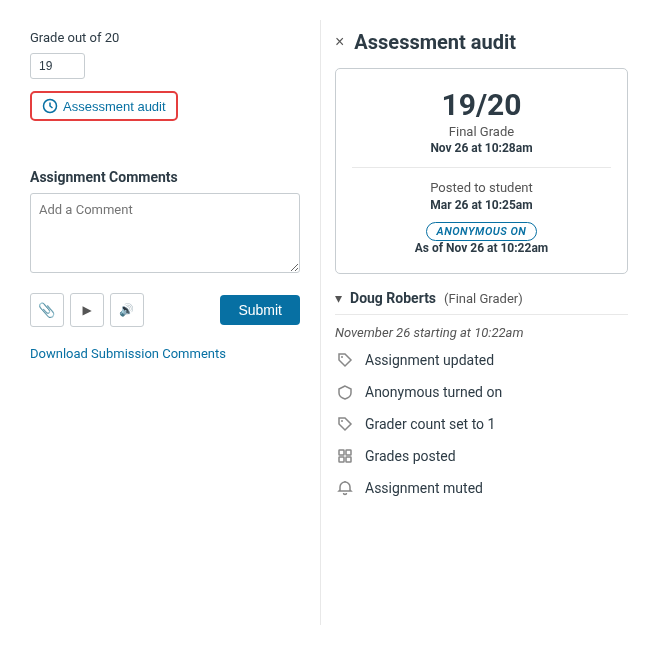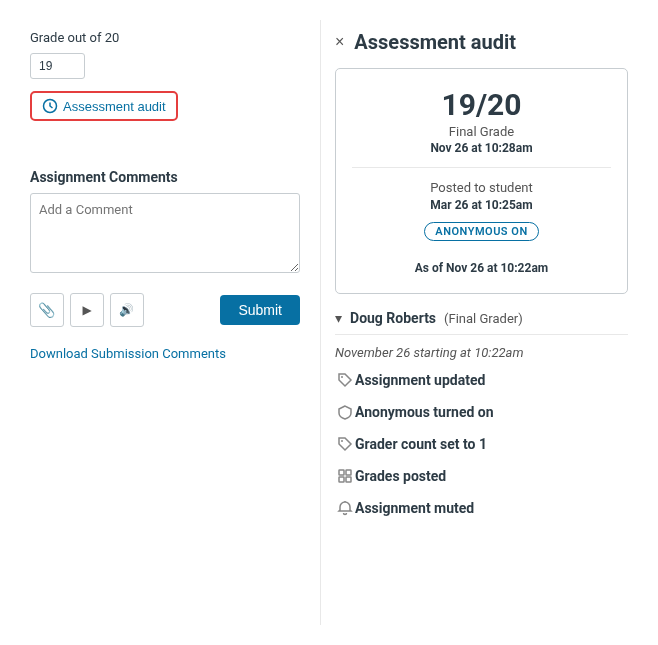--- a/index.html
+++ b/index.html
@@ -190,21 +190,22 @@
     }
     .anon-badge {
       display: inline-block;
       border: 1px solid #0770a3;
       border-radius: 12px;
       padding: 2px 10px;
       font-size: 11px;
       color: #0770a3;
       font-weight: 600;
       letter-spacing: 0.5px;
-      margin-bottom: 20px;
+      margin-bottom: 0;
+      font-style: italic;
     }
     .as-of-date {
       font-size: 12px;
       font-weight: bold;
       color: #2d3b45;
     }
 
     .grader-row {
       display: flex;
       align-items: center;
@@ -238,23 +239,24 @@
     }
     .event-list {
       list-style: none;
       display: flex;
       flex-direction: column;
       gap: 12px;
     }
     .event-item {
       display: flex;
       align-items: center;
-      font-size: 14px;
-      color: #2d3b45;
-      font-weight: 700;
+      gap: 10px;
+      font-size: 14px;
+      color: #2d3b45;
+      font-weight: 400;
     }
     .event-icon {
       width: 20px;
       height: 20px;
       flex-shrink: 0;
       color: #666;
       display: flex;
       align-items: center;
       justify-content: center;
       font-size: 15px;

